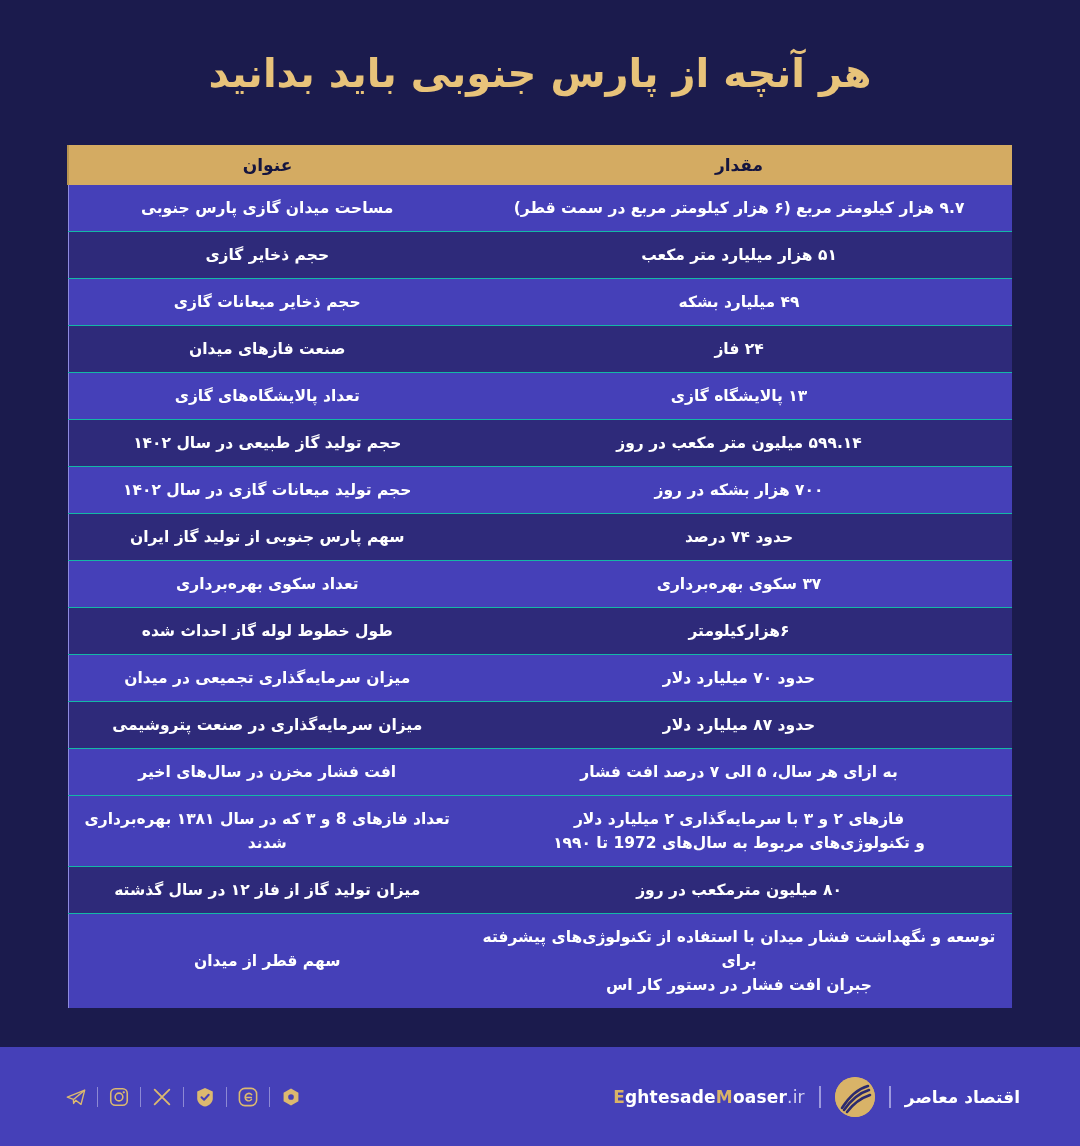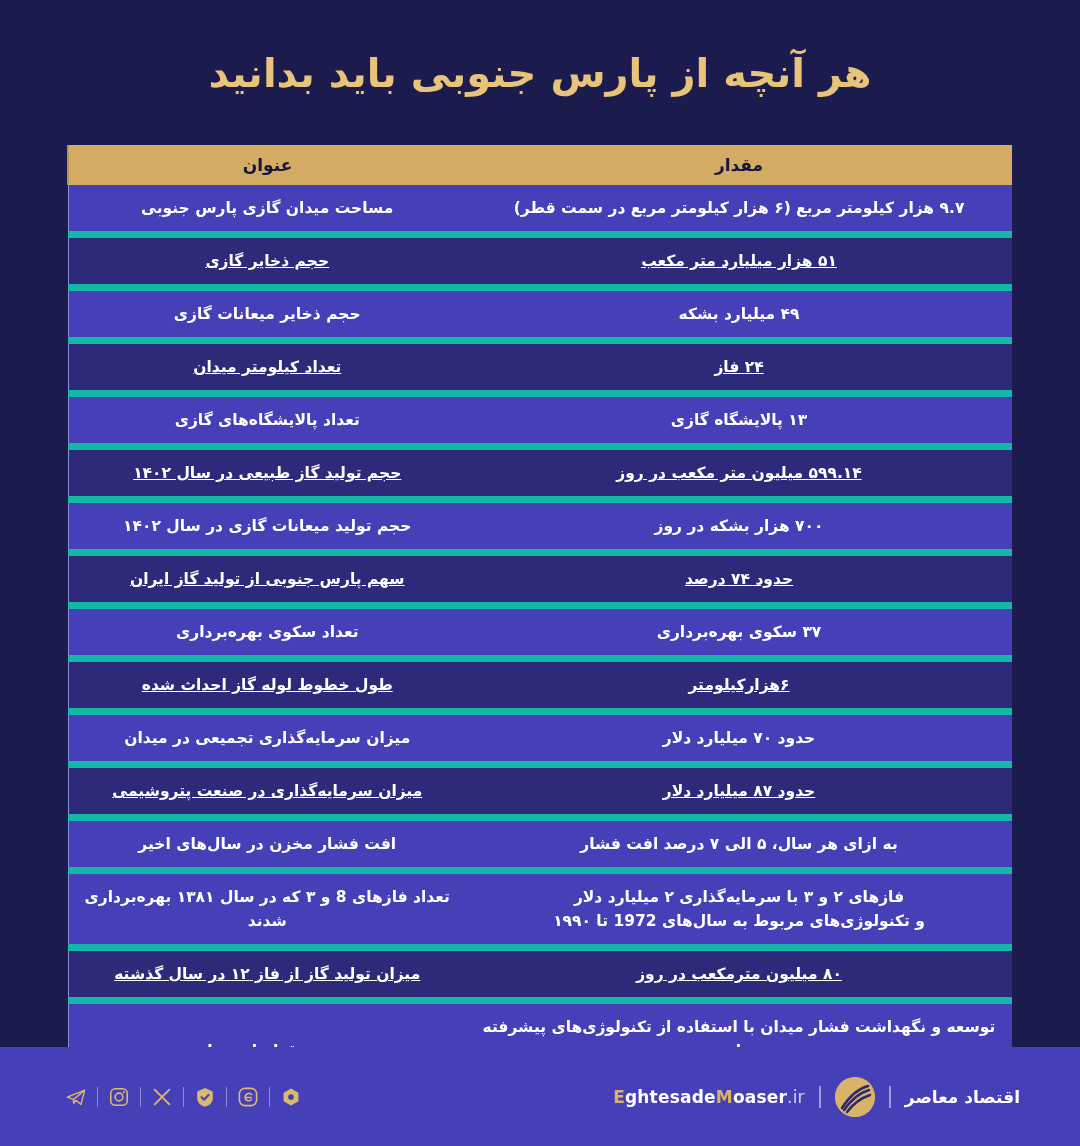--- a/index.html
+++ b/index.html
@@ -63,27 +63,27 @@
   .tbl th:first-child { border-left: none; }
 
   .tbl td {
     color: #ffffff;
     font-size: 15.5px;
     font-weight: bold;
     text-align: center;
     vertical-align: middle;
     padding: 11px 14px;
     line-height: 1.55;
-    border-bottom: 7px solid #14b8a6;
+    border-bottom: 1px solid #14b8a6;
     border-left: 1px solid #8e8ae0;
   }
   .tbl td:first-child { border-left: none; }
 
   .tbl tr.odd  td { background: #4540b8; }
-  .tbl tr.even td { background: #2e2a7a; text-decoration: underline; }
+  .tbl tr.even td { background: #2e2a7a; }
   .tbl tr:last-child td { border-bottom: none; }
 
   .tbl td .ln { display: block; }
 
   
   .footer {
     position: absolute;
     left: 0;
     bottom: 0;
     width: 1080px;
@@ -191,21 +191,21 @@
           <tr class="odd">
             <td>
               <span class="ln">۴۹ میلیارد بشکه</span>
             </td>
             <td>حجم ذخایر میعانات گازی</td>
           </tr>
           <tr class="even">
             <td>
               <span class="ln">۲۴ فاز</span>
             </td>
-            <td>تعداد کیلومتر میدان</td>
+            <td>صنعت فازهای میدان</td>
           </tr>
           <tr class="odd">
             <td>
               <span class="ln">۱۳ پالایشگاه گازی</span>
             </td>
             <td>تعداد پالایشگاه‌های گازی</td>
           </tr>
           <tr class="even">
             <td>
               <span class="ln">۵۹۹.۱۴ میلیون متر مکعب در روز</span>

